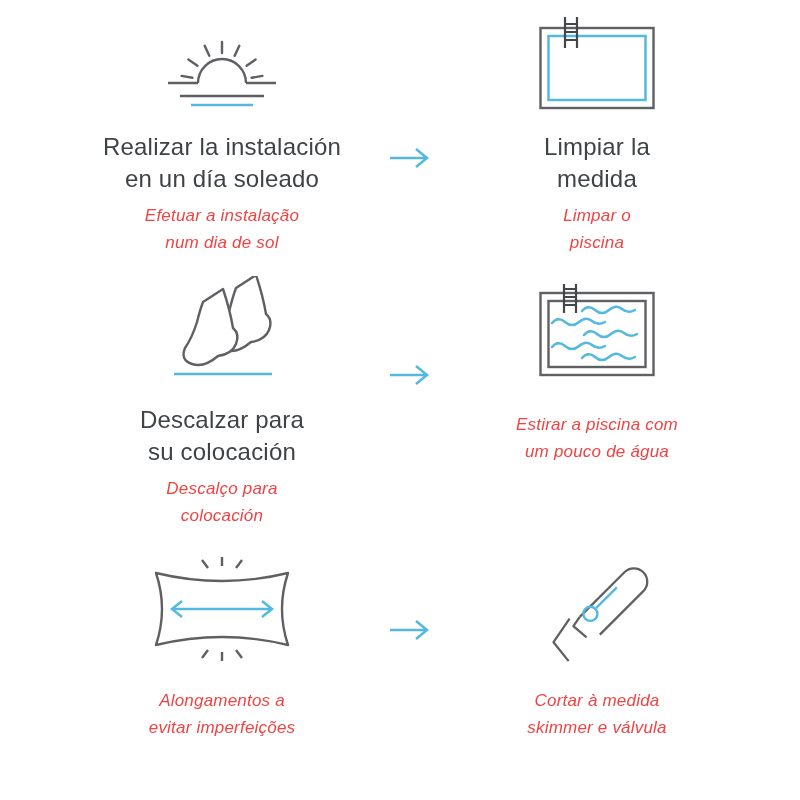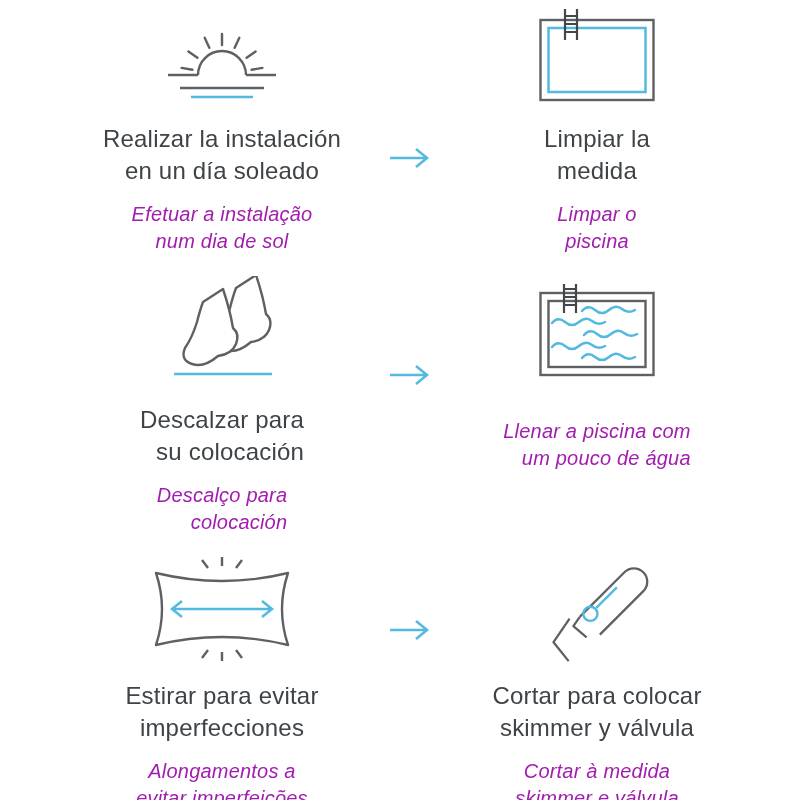--- a/index.html
+++ b/index.html
@@ -18,33 +18,33 @@
   .row2{height:270px;}
   .row3{height:270px;}
   .cell{
     display:flex;flex-direction:column;align-items:center;
     text-align:center;
   }
   .icon-box{
     display:flex;align-items:flex-end;justify-content:center;
     width:100%;
   }
-  .row1 .cell{padding-top:8px;}
+  .row1 .cell{padding-top:16px;}
   .row1 .icon-box{height:95px;margin-bottom:20px;}
-  .row2 .cell{padding-top:22px;text-align:right;}
+  .row2 .cell{padding-top:22px;}
   .row2 .icon-box{height:96px;margin-bottom:26px;}
   .row3 .cell{padding-top:22px;}
   .row3 .icon-box{height:114px;margin-bottom:14px;}
   .title{
     font-size:24px;line-height:32px;color:#3e4347;
     white-space:pre-line;letter-spacing:0.2px;font-weight:400;
   }
   .subtitle{
-    margin-top:14px;
-    font-size:20px;line-height:27px;color:#a21caf;
+    margin-top:7px;
+    font-size:17px;line-height:27px;color:#ef4444;
     font-style:italic;white-space:pre-line;letter-spacing:0.2px;
   }
   .arrow-col{
     display:flex;justify-content:center;align-items:flex-start;height:100%;
   }
   .row1 .arrow-svg{margin-top:147px;}
   .row2 .arrow-svg{margin-top:104px;}
   .row3 .arrow-svg{margin-top:89px;}
   svg{display:block;}
   .g-stroke{stroke:#5e6063;fill:none;stroke-width:2.4;}
@@ -122,55 +122,51 @@
           <path class="ladder" d="M26,0 L26,29 M38,0 L38,29 M26,5 L38,5 M26,13 L38,13 M26,21 L38,21"></path>
           <g class="b-stroke" stroke-linecap="round">
             <path transform="translate(44,27)" d="m0,0 q6,-7 13,-1 t14,0 q7,-6 13,-1 t13,1"></path>
             <path transform="translate(14,39)" d="m0,0 q6,-7 13,-1 t14,0 q7,-6 13,-1 t13,1"></path>
             <path transform="translate(46,51)" d="m0,0 q6,-7 13,-1 t14,0 q7,-6 13,-1 t13,1"></path>
             <path transform="translate(14,63)" d="m0,0 q6,-7 13,-1 t14,0 q7,-6 13,-1 t13,1"></path>
             <path transform="translate(44,74)" d="m0,0 q6,-7 13,-1 t14,0 q7,-6 13,-1 t13,1"></path>
           </g>
         </svg>
       </div>
-      <div class="subtitle">Llenar a piscina com
+      <div class="subtitle">Estirar a piscina com
 um pouco de água</div>
     </div>
   </div>
 
   <div class="row row3">
     <div class="cell">
       <div class="icon-box">
         <svg width="140" height="114" viewBox="0 0 140 114">
           <path class="g-fill" stroke-width="2.2" d="M4,21 Q70,37 136,21 Q124,57 136,93 Q70,77 4,93 Q16,57 4,21 Z"></path>
           <path class="g-stroke" stroke-width="2.2" d="M50,8 L56,16 M70,5 L70,14 M90,8 L84,16"></path>
           <path class="g-stroke" stroke-width="2.2" d="M50,106 L56,98 M70,109 L70,100 M90,106 L84,98"></path>
           <path class="b-stroke" d="M21,57 L119,57 M30,49 L20,57 L30,65 M110,49 L120,57 L110,65"></path>
         </svg>
       </div>
-      <div class="title">Estirar para evitar
-imperfecciones</div>
       <div class="subtitle">Alongamentos a
 evitar imperfeições</div>
     </div>
     <div class="arrow-col">
       <svg class="arrow-svg" width="44" height="22" viewBox="0 0 44 22">
         <path class="b-stroke" stroke-width="2.6" d="M2,11 L38,11 M28,2 L39,11 L28,20"></path>
       </svg>
     </div>
     <div class="cell">
       <div class="icon-box">
         <svg width="104" height="110" viewBox="0 0 110 110">
           <path class="g-stroke" stroke-width="2.3" stroke-linejoin="round" d="M37,61 L84,14 A14,14 0 0 1 104,34 L58,80"></path>
           <path class="g-stroke" stroke-width="2.3" stroke-linejoin="round" d="M37,61 L30,71 L44,83"></path>
           <path class="g-stroke" stroke-width="2.3" stroke-linejoin="round" d="M26,63 L9,88 L25,108"></path>
           <circle class="b-stroke" stroke-width="2.2" cx="48" cy="58" r="7.5"></circle>
           <path class="b-stroke" stroke-width="2.2" d="M54,52 L76,30"></path>
         </svg>
       </div>
-      <div class="title">Cortar para colocar
-skimmer y válvula</div>
       <div class="subtitle">Cortar à medida
 skimmer e válvula</div>
     </div>
   </div>
 
 </div>
 
 </body></html>

